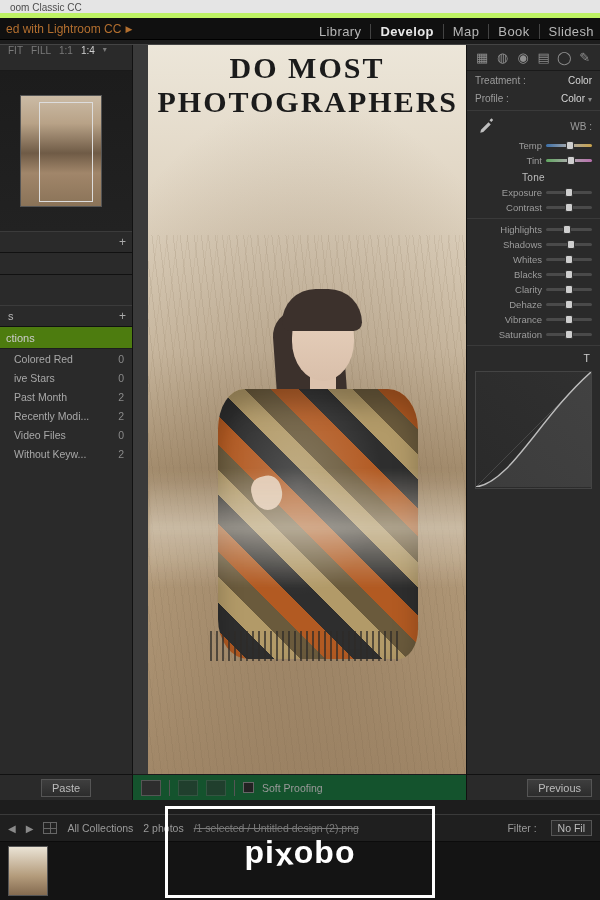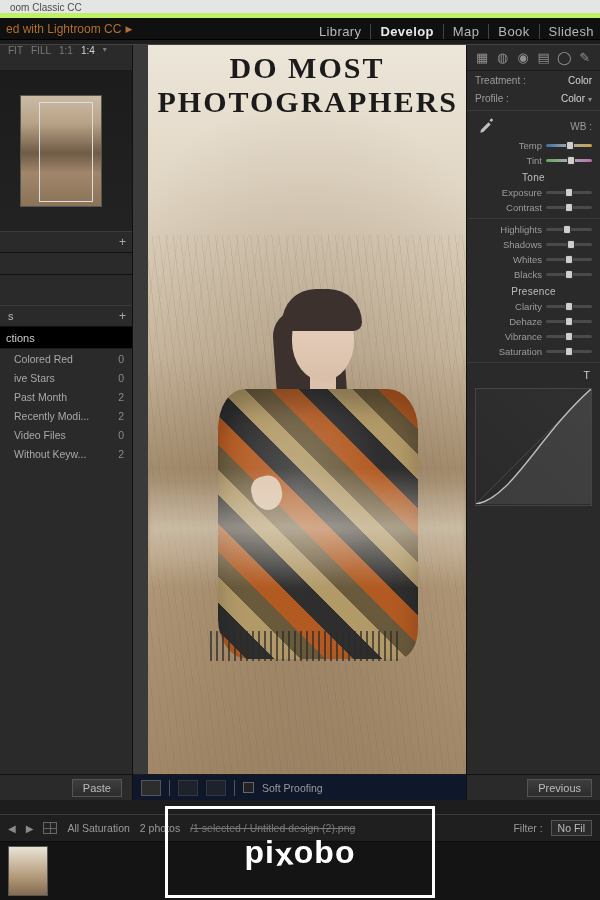--- a/index.html
+++ b/index.html
@@ -32,21 +32,21 @@
 
   .panel-header { height: 22px; border-top: 1px solid #3b3b3b; border-bottom: 1px solid #111; display: flex; align-items: center; justify-content: flex-end; padding: 0 6px; font-size: 11px; color: #aaa; position: relative; }
   .panel-header .plus { font-size: 12px; color: #aaa; }
   .panel-header.with-label { justify-content: space-between; }
   .panel-header .lbl { color: #b8b8b8; font-size: 11px; padding-left: 2px; }
 
   .gap22 { height: 22px; border-bottom: 1px solid #111; }
   .gap30 { height: 30px; }
 
   .collections-body { background: #2a2a2a; }
-  .coll-head { height: 22px; background: #000000; color: #ccc; font-size: 11px; display:flex; align-items:center; padding:0 6px; border-bottom:1px solid #1d1d1d; }
+  .coll-head { height: 22px; background: #4d7c0f; color: #ccc; font-size: 11px; display:flex; align-items:center; padding:0 6px; border-bottom:1px solid #1d1d1d; }
   .coll-row { height: 19px; font-size: 10.5px; color: #a8a8a8; display:flex; align-items:center; justify-content:space-between; padding: 0 8px 0 14px; }
   .coll-row .ct { color:#8a8a8a; }
 
   
   .canvas { flex: 1; background: #eab308; position: relative; overflow: hidden; margin-left: 15px; }
   .canvas .field { position:absolute; inset:0; background:
     radial-gradient(120% 90% at 50% 70%, rgba(128,105,78,0.55), rgba(232,225,212,0) 70%),
     linear-gradient(180deg,#ece6d9 0%, #e1d6c4 20%, #d3c3ab 42%, #a8906f 60%, #c0a785 70%, #a68c6c 100%);
   }
   
@@ -71,21 +71,21 @@
       radial-gradient(120px 160px at 40% 35%, rgba(255,255,255,0.18), rgba(255,255,255,0) 70%);
     border-radius:inherit;
   }
   .fig .hand { position:absolute; left:70px; top:205px; width:30px; height:34px; background:#e4ccb6; border-radius:40% 40% 50% 50%; transform:rotate(-15deg);}
   .fig .fringe { position:absolute; left:28px; top:360px; width:190px; height:30px; background:repeating-linear-gradient(90deg,#2d2a27 0 2px, transparent 2px 6px); opacity:0.7;}
   .canvas .haze { position:absolute; left:0; right:0; top:58%; height:120px; background:linear-gradient(180deg, rgba(230,222,207,0), rgba(230,222,207,0.55), rgba(230,222,207,0)); filter:blur(2px);}
 
   .headline-box { position:absolute; top:6px; left:50%; transform:translateX(-50%); width:94%; text-align:center; }
   .headline-box div { font-family: "Comic Sans MS","Marker Felt",cursive; font-weight:700; font-size:30px; letter-spacing:2px; line-height:1.12; color:#1b1b1b; text-transform:uppercase; }
 
-  .center-toolbar { height: 26px; background:#0f172a; border-top:1px solid #1b1b1b; display:flex; align-items:center; gap:8px; padding:0 8px; font-size:10.5px; color:#9a9a9a; }
+  .center-toolbar { height: 26px; background:#14532d; border-top:1px solid #1b1b1b; display:flex; align-items:center; gap:8px; padding:0 8px; font-size:10.5px; color:#9a9a9a; }
   .tb-btn { width:20px; height:16px; border:1px solid #555; background:#2d2d2d; display:inline-block; }
   .tb-sep { width:1px; height:16px; background:#555; }
   .chk { width:11px; height:11px; border:1px solid #666; background:#222; display:inline-block; }
 
   
   .tool-icons-row { height:26px; border-bottom:1px solid #1a1a1a; display:flex; align-items:center; gap:6px; padding:0 8px; color:#8f8f8f; font-size:13px; }
   .tool-icons-row .ico { width:16px; height:16px; display:flex; align-items:center; justify-content:center; }
   .kv-row { display:flex; align-items:center; justify-content:space-between; font-size:10px; color:#9c9c9c; padding:2px 8px; height:18px; }
   .kv-row .val { color:#d6d6d6; font-size:10px; }
   .kv-row .chev { font-size:8px; color:#888; margin-left:3px; }
@@ -98,21 +98,21 @@
   .slider-row .knob { position:absolute; top:-3px; width:8px; height:9px; background:#cfcfcf; border:1px solid #333; border-radius:2px; transform:translateX(-50%); }
   .divider { height:1px; background:#1b1b1b; margin:3px 0; border-top:1px solid #3a3a3a; }
 
   .curve-box { margin:4px 8px; height:118px; border:1px solid #444; background:linear-gradient(45deg,#2a2a2a,#303030); position:relative; }
   .curve-box svg { position:absolute; inset:0; }
   .right-section-tab { text-align:right; font-size:10.5px; color:#cfcfcf; padding:3px 10px 1px; height:18px; }
 
   .right-bottom-btn { height:26px; border-top:1px solid #111; display:flex; align-items:center; justify-content:flex-end; padding:0 8px; }
   .btn3d { border:1px solid #555; background:linear-gradient(#3e3e3e,#2c2c2c); color:#bcbcbc; font-size:11px; padding:2px 10px; cursor:pointer; }
 
-  .left-bottom-btn { margin-top:auto; height:26px; border-top:1px solid #111; display:flex; align-items:center; justify-content:flex-end; padding:12px 10px; }
+  .left-bottom-btn { margin-top:auto; height:26px; border-top:1px solid #111; display:flex; align-items:center; justify-content:center; padding:12px 10px; }
 
   
   .eyedrop { width:24px; height:24px; display:flex; align-items:center; justify-content:center; }
   .eyedrop svg { width:18px; height:18px; }
 
   
   .strip { position:absolute; left:0; right:0; bottom:58px; height:28px; background:#1f1f1f; border-top:1px solid #3a3a3a; border-bottom:1px solid #0c0c0c; display:flex; align-items:center; padding:0 8px; gap:10px; font-size:10.5px; color:#9a9a9a; }
   .strip .navarrow { color:#8a8a8a; font-size:10px; }
   .strip .grid-ico { width:14px; height:12px; border:1px solid #666; background:
     linear-gradient(#666,#666) 50% 0/1px 100% no-repeat,
@@ -310,21 +310,20 @@
             <span class="knob" style="left:50%"></span>
           </span>
         </div>
       <div class="slider-row">
           <span class="lbl">Blacks</span>
           <span class="track">
             <span class="knob" style="left:50%"></span>
           </span>
         </div>
 
-      <div class="section-title">Presence</div>
       <div class="slider-row">
           <span class="lbl">Clarity</span>
           <span class="track">
             <span class="knob" style="left:50%"></span>
           </span>
         </div>
       <div class="slider-row">
           <span class="lbl">Dehaze</span>
           <span class="track">
             <span class="knob" style="left:50%"></span>
@@ -358,24 +357,24 @@
         <button class="btn3d">Previous</button>
       </div>
     </div>
 
   </div>
 
   <div class="strip">
     <span class="navarrow">◀</span>
     <span class="navarrow">▶</span>
     <span class="grid-ico"></span>
-    <span>All Saturation</span>
+    <span>All Collections</span>
     <span>2 photos</span>
     <span style="color:#7a7a7a;text-decoration:line-through;text-align:right;">/1 selected / Untitled design (2).png</span>
-    <span style="white-space:nowrap;display:flex;align-items:center;gap:8px;margin-left:auto">
+    <span style="white-space:nowrap;display:flex;align-items:center;gap:14px;margin-left:auto">
       <span>Filter :</span>
       <span class="sel">
           <span>No Fil</span>
         </span>
     </span>
   </div>
 
   <div class="film">
     <div class="thumb"></div>
   </div>

